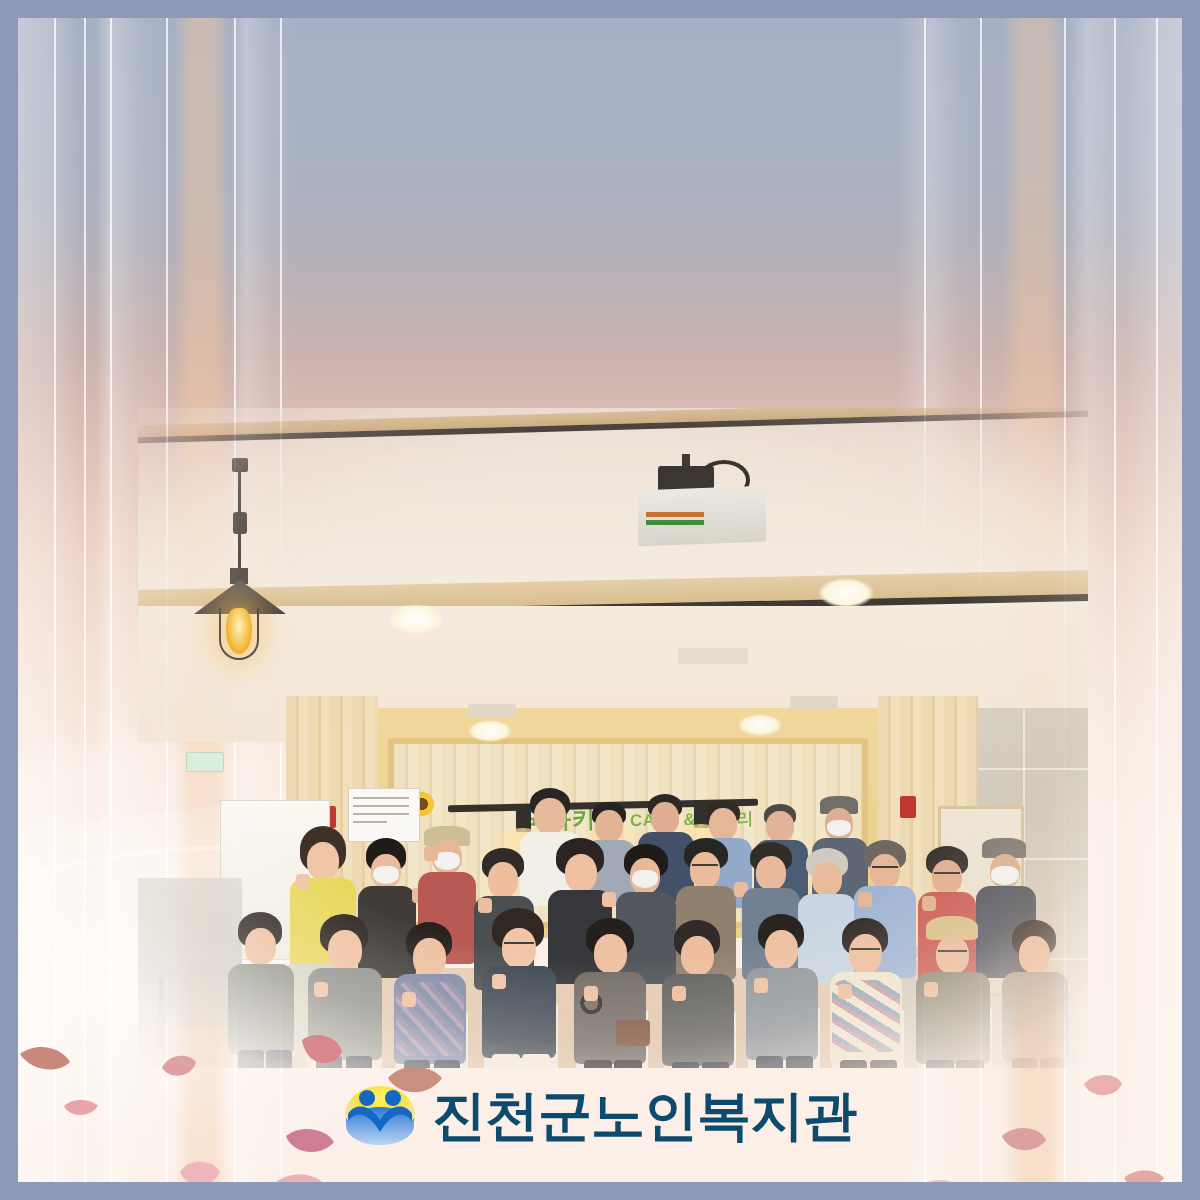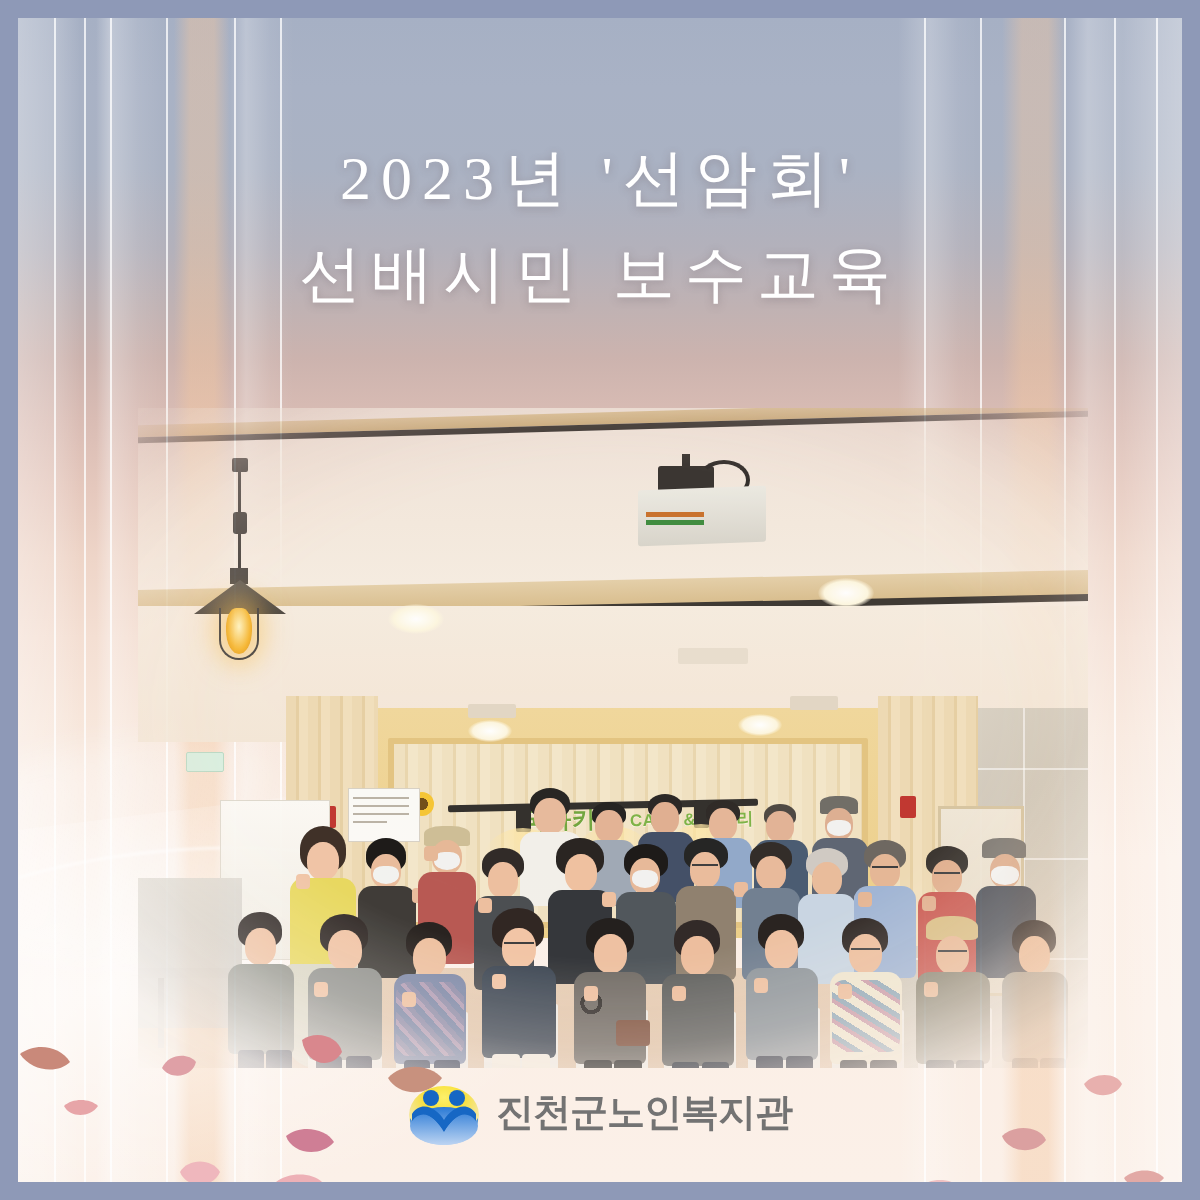--- a/index.html
+++ b/index.html
@@ -218,22 +218,22 @@
   
   .petal{position:absolute;}
 
   
   #logo-row{
     position:absolute;left:0;right:0;bottom:36px;
     display:flex;align-items:center;justify-content:center;gap:16px;
   }
   #logo-mark{width:72px;height:62px;flex:0 0 auto;}
   #logo-text{
-    font-family:Liberation Mono, monospace;
-    font-weight:700;font-size:38px;color:#737373;letter-spacing:-1px;
+    font-family:Liberation Sans, sans-serif;
+    font-weight:700;font-size:54px;color:#0c4a6e;letter-spacing:-1px;
     line-height:1;
   }
 </style>
 </head>
 <body>
 
 <div id="card">
   <div id="canvas">
 
     <div class="bg-base"></div>
@@ -544,22 +544,20 @@
 
       <div class="p" style="left:874px;top:518px">
         <div class="hair" style="left:0px;top:-6px;width:44px;height:36px;background:#2a2320"></div>
         <div class="head" style="left:7px;top:10px;width:31px;height:37px;background:#eabb98"></div>
         <div class="body" style="left:-10px;top:46px;width:66px;height:90px;background:#a09a8c"></div>
         <div class="leg" style="left:0px;top:132px;width:26px;height:68px;background:#2b2b2b"></div>
         <div class="leg" style="left:28px;top:132px;width:26px;height:68px;background:#2b2b2b"></div>
       </div>
     </div>
 
-    <div id="title">2023년 '선암회'
-선배시민 보수교육</div>
 
     <div>
       <svg class="petal" style="left:0px;top:1020px" width="56" height="40" viewBox="0 0 56 40">
           <path d="M2 16 C18 4 42 8 52 24 C40 36 14 34 2 16 Z" fill="#c9897a"></path>
         </svg>
       <svg class="petal" style="left:140px;top:1032px" width="42" height="32" viewBox="0 0 42 32">
           <path d="M4 18 C10 4 30 2 38 12 C34 28 12 30 4 18 Z" fill="#dfa0a6"></path>
         </svg>
       <svg class="petal" style="left:276px;top:1012px" width="54" height="44" viewBox="0 0 54 44">
           <path d="M8 10 C22 0 44 6 48 22 C38 40 12 36 8 10 Z" fill="#d9878d"></path>

